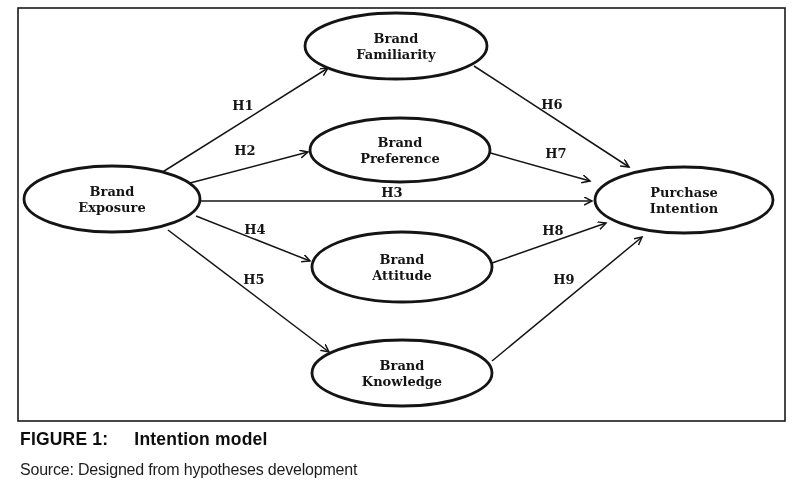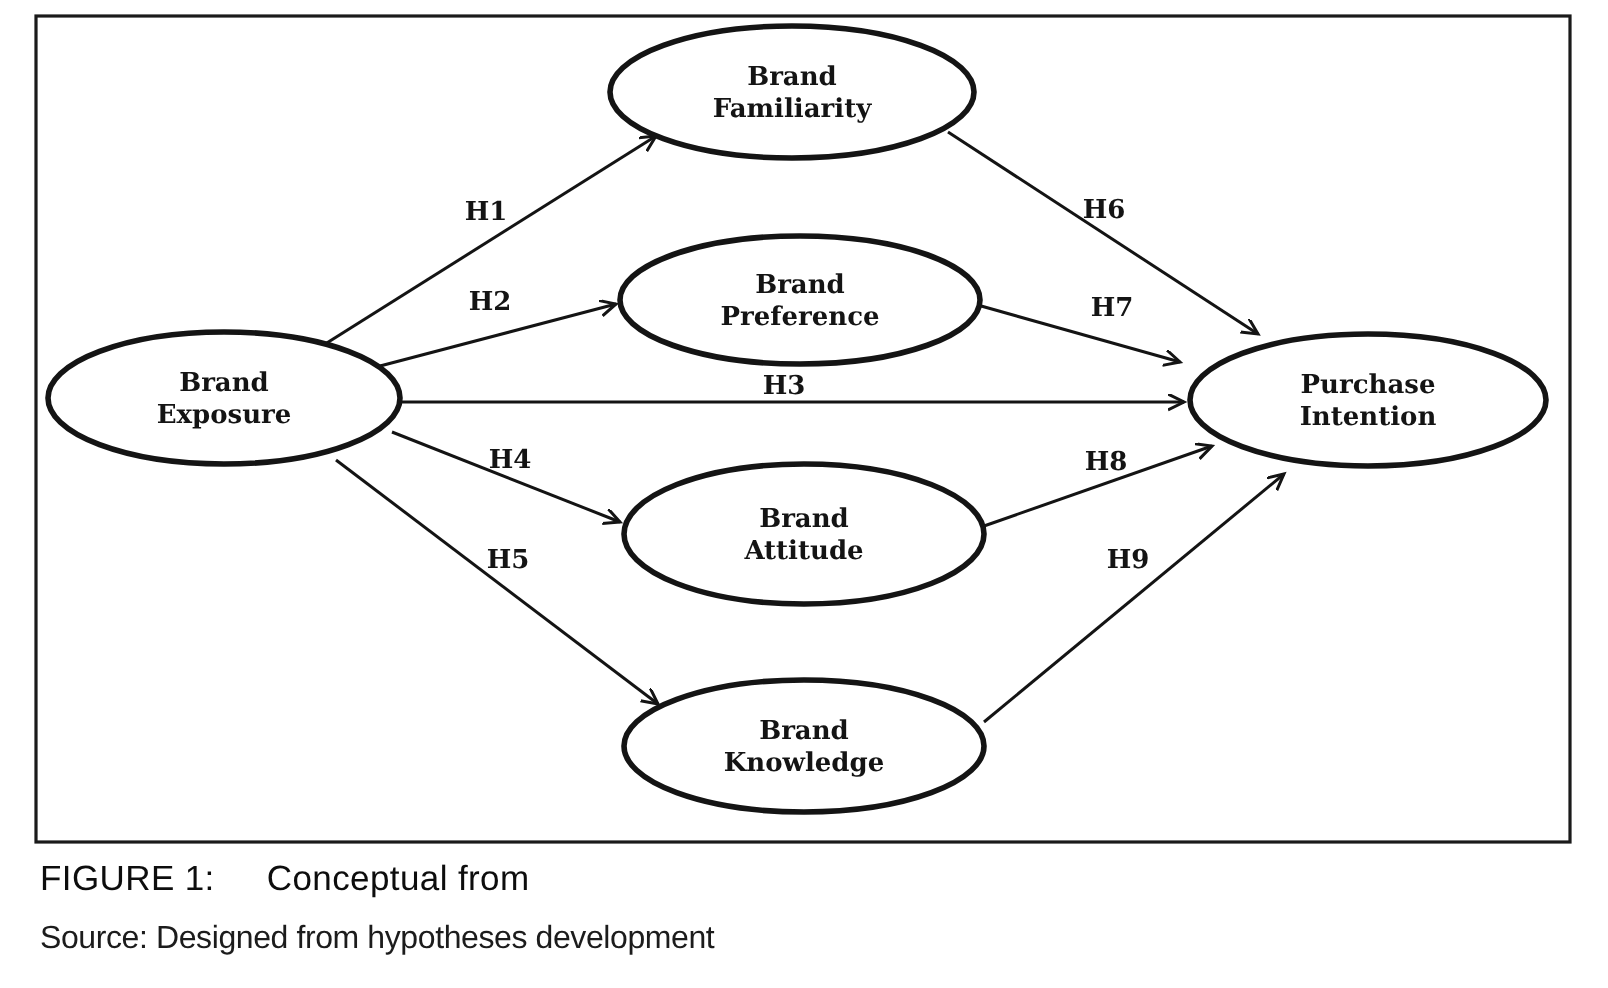--- a/index.html
+++ b/index.html
@@ -48,21 +48,21 @@
     fill: none;
     stroke: #1a1a1a;
     stroke-width: 1.6;
   }
   .caption {
     position: absolute;
     left: 20px;
     top: 429px;
     display: flex;
     gap: 26px;
-    font-weight: normal;
+    font-weight: bold;
     font-size: 17.5px;
     color: #0d0d0d;
     letter-spacing: 0.2px;
   }
   .source-line {
     position: absolute;
     left: 20px;
     top: 461px;
     font-size: 16px;
     color: #1c1c1c;
@@ -148,18 +148,18 @@
         <g>
           <ellipse class="node-ellipse" cx="684" cy="200" rx="89" ry="33"></ellipse>
           <text class="node-label" x="684" y="196.5">Purchase</text>
           <text class="node-label" x="684" y="212.5">Intention</text>
         </g>
       </g>
   </svg>
 
   <div class="caption">
     <span>FIGURE 1:</span>
-    <span>Conceptual from</span>
+    <span>Intention model</span>
   </div>
 
   <div class="source-line">Source: Designed from hypotheses development</div>
 
 </div>
 
 </body></html>

